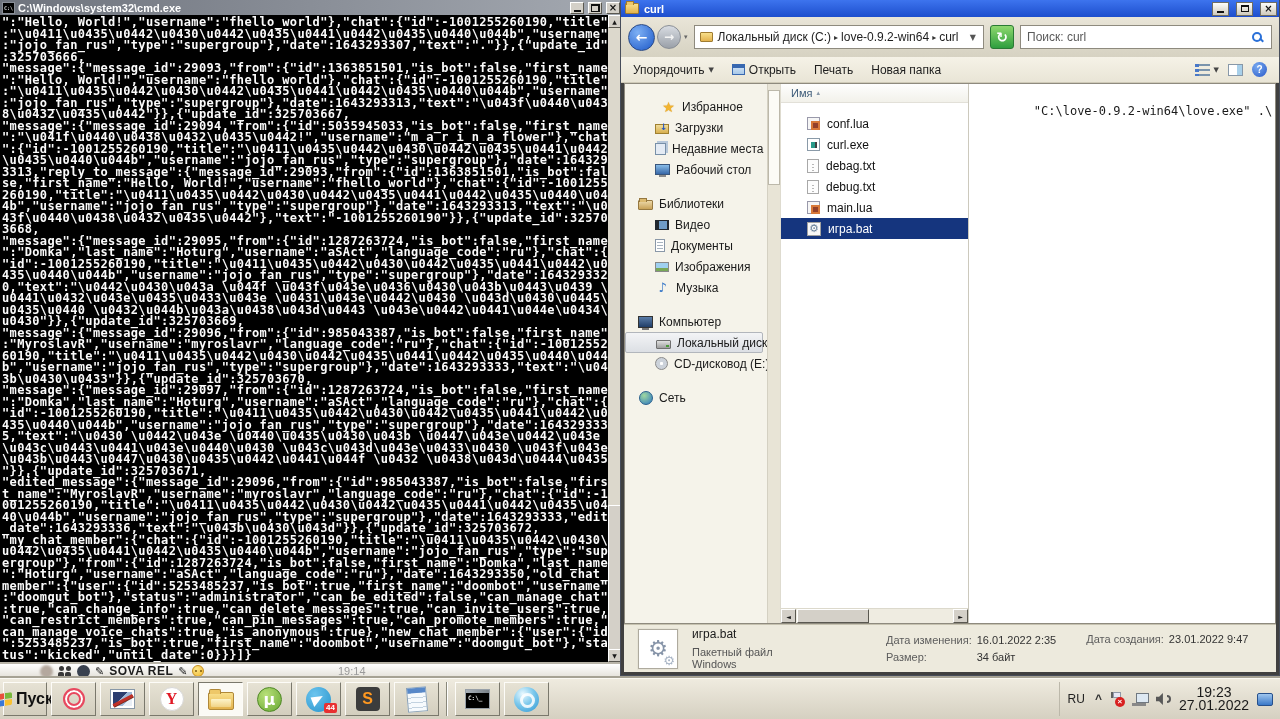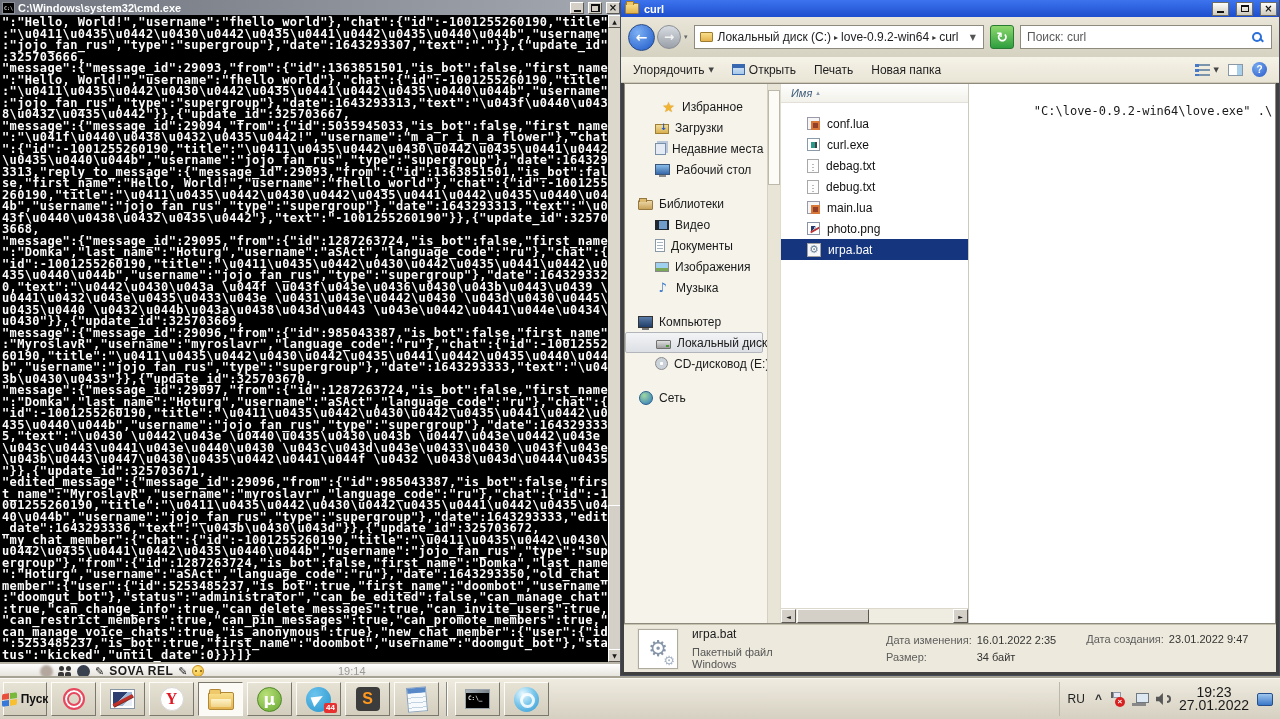--- a/index.html
+++ b/index.html
@@ -130,21 +130,21 @@
   .ni-disk{width:15px;height:9px;background:linear-gradient(#e0e0e0,#9e9e9e);border:1px solid #6f6f6f;border-radius:1px;margin-top:3px;position:relative;}
   .ni-disk::after{content:"";position:absolute;right:1px;bottom:1px;width:3px;height:2px;background:#4a9a3a;}
   .ni-cd{width:13px;height:13px;border-radius:50%;border:1px solid #8a8a8a;background:radial-gradient(circle,#fff 18%,#ccd2da 19% 78%,#98a0a8 79%);}
   .ni-network::before{content:"";width:12px;height:12px;border-radius:50%;background:radial-gradient(circle at 35% 30%,#9fd8a0,#2e78c0);border:1px solid #28608c;}
 
   .nav-sb{width:13px;background:#e8e4d6;border-left:1px solid #d4d0c2;position:relative;}
   .nav-thumb{position:absolute;left:0;top:6px;width:12px;height:95px;background:#fcfbf6;border:1px solid #bcb8aa;}
 
   .file-pane{width:188px;background:#fff;position:relative;border-left:1px solid #dedbcf;display:flex;flex-direction:column;}
   .file-header{height:19px;flex:none;border-bottom:1px solid #e2e0d8;background:linear-gradient(#fefefe,#f2f1ea);
-    display:flex;align-items:center;padding-left:10px;font-size:11px;color:#3c5a78;gap:4px;font-style:italic;}
+    display:flex;align-items:center;padding-left:10px;font-size:11px;color:#3c5a78;gap:4px;}
   .sort-up{font-family:"DejaVu Sans",sans-serif;font-size:7px;color:#8898a8;}
   .sort-up::before{content:"▴";}
   .file-rows{padding-top:10px;flex:1;}
   .file-row{height:21px;display:flex;align-items:center;gap:7px;padding-left:26px;font-size:12px;color:#111;}
   .file-row.selected{background:#15357e;color:#fff;}
   .ficon{width:15px;height:15px;display:inline-flex;align-items:center;justify-content:center;flex:none;position:relative;}
   .fi-lua{width:13px;height:13px;background:#f6f6f6;border:1px solid #99a;}
   .fi-lua::before{content:"";position:absolute;left:3px;top:3px;width:9px;height:9px;background:#93402a;box-shadow:inset 0 0 0 2px #d87838;}
   .fi-exe{width:13px;height:13px;background:#fff;border:1px solid #8a9aa8;}
   .fi-exe::before{content:"";position:absolute;left:3px;top:3px;width:6px;height:6px;background:#2a9a8a;}
@@ -181,21 +181,21 @@
   .det-label{color:#5c5c5c;text-align:left;}
   .det-value{color:#333;}
 
   
   .taskbar{position:absolute;left:0;top:678px;width:1280px;height:41px;
     background:linear-gradient(#efebdf,#d5d0c1);border-top:1px solid #fbf9f3;box-shadow:0 -2px 0 #a6a294;
     display:flex;align-items:center;padding:0 3px;gap:4px;}
   .tb-btn{height:34px;border:1px solid;border-color:#fdfcf8 #7a786c #7a786c #fdfcf8;
     background:linear-gradient(#e6e2d4,#d3cebe);display:flex;align-items:center;justify-content:center;position:relative;flex:none;}
   .tb-btn.active{background:#fbfaf5;border-color:#7a786c #fdfcf8 #fdfcf8 #7a786c;}
-  .tb-start{width:44px;gap:4px;font-weight:bold;font-size:12px;color:#111;}
+  .tb-start{width:44px;gap:4px;font-weight:bold;font-size:16px;color:#111;}
   .tb-app{width:45px;}
   .tb-sep{width:0;height:34px;border-left:1px solid #8a887a;border-right:1px solid #fff;margin:0 3px;flex:none;}
   .win-flag{width:15px;height:13px;flex:none;transform:skewY(-8deg);border-radius:2px;
     background:linear-gradient(#e8503c,#e8503c) 0 0/7px 6px no-repeat,
                linear-gradient(#78b83c,#78b83c) 8px 0/7px 6px no-repeat,
                linear-gradient(#3878d8,#3878d8) 0 7px/7px 6px no-repeat,
                linear-gradient(#f8c030,#f8c030) 8px 7px/7px 6px no-repeat;}
   .appico{display:inline-flex;align-items:center;justify-content:center;position:relative;}
   .ico-opera-gx{width:22px;height:22px;border-radius:50%;border:2px solid #e8485f;box-shadow:inset 0 0 0 2px #fff,inset 0 0 0 4px #e8485f;}
   .ico-paint{width:25px;height:20px;background:#fff;border:1px solid #8898a8;overflow:visible;}
@@ -478,24 +478,20 @@
               <span>debag.txt</span>
             </div>
             <div class="file-row">
               <span class="ficon fi-txt"></span>
               <span>debug.txt</span>
             </div>
             <div class="file-row">
               <span class="ficon fi-lua"></span>
               <span>main.lua</span>
             </div>
-            <div class="file-row">
-              <span class="ficon fi-png"></span>
-              <span>photo.png</span>
-            </div>
             <div class="file-row selected">
               <span class="ficon fi-bat"></span>
               <span>игра.bat</span>
             </div>
           </div>
         <div class="file-hsb">
           <span class="hsb-btn hsb-left"></span>
           <span class="hsb-thumb"></span>
           <span class="hsb-btn hsb-right"></span>
         </div>

